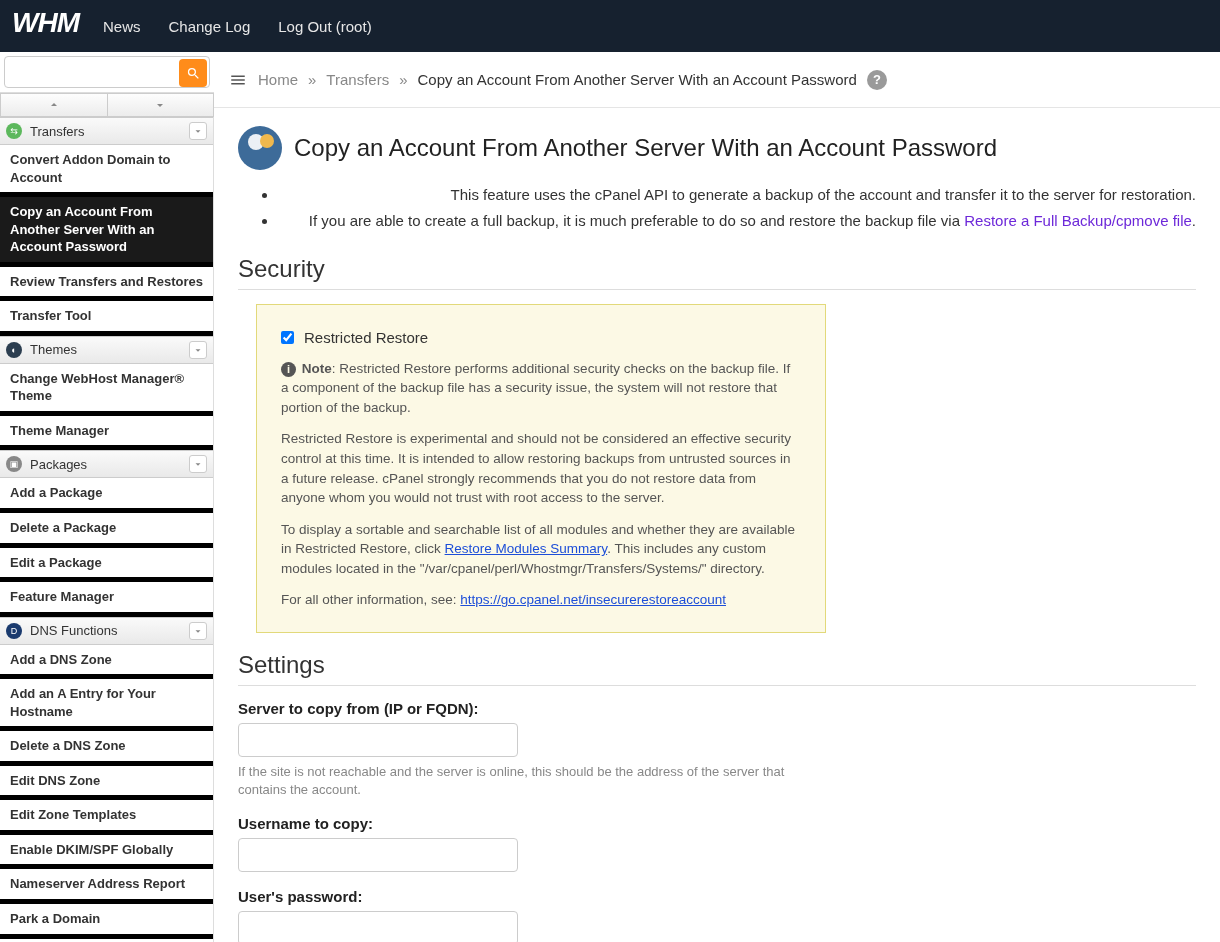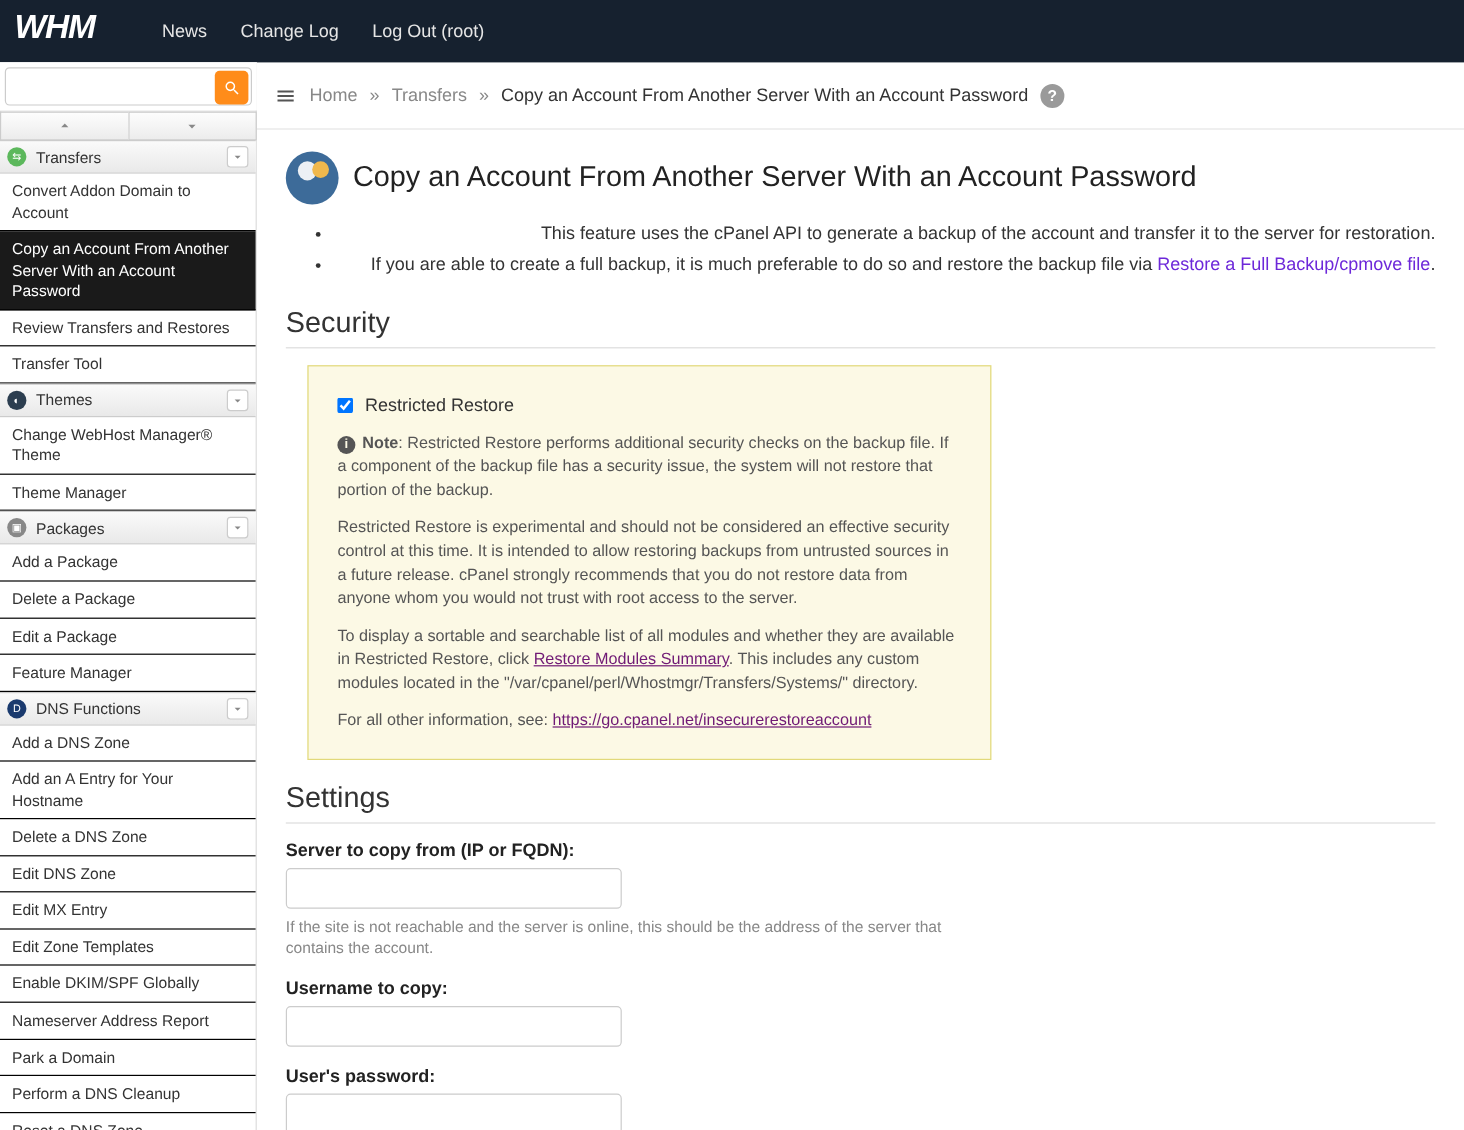--- a/index.html
+++ b/index.html
@@ -1,19 +1,19 @@
 <!DOCTYPE html>
 <html><head>
 <meta charset="utf-8">
 <style>
 * { box-sizing: border-box; margin: 0; padding: 0; }
 body { font-family: "Helvetica Neue", Helvetica, Arial, sans-serif; font-size: 14px; color: #333; background: #fff; width: 1220px; height: 942px; overflow: hidden; }
 
 
-.top-header { background: #16212f; height: 52px; display: flex; align-items: center; padding: 0 12px; gap: 32px; }
+.top-header { background: #16212f; height: 52px; display: flex; align-items: center; padding: 0 12px; }
 .logo { color: #fff; font-weight: 900; font-style: italic; font-size: 28px; letter-spacing: -1px; margin-right: 24px; padding-bottom:6px;}
 .top-nav { display: flex; gap: 28px; }
 .top-nav a { color: #e6e6e6; text-decoration: none; font-size: 15px; }
 .search-box { position: relative; width: 214px; padding: 4px; background:#fff; }
 .search-box input { width: 100%; height: 32px; border: 1px solid #ccc; border-radius: 4px; padding: 4px 34px 4px 6px; font-size:13px; }
 .search-btn { position: absolute; right: 7px; top: 7px; width: 28px; height: 28px; background: #ff8c1a; border: none; border-radius: 4px; display:flex;align-items:center;justify-content:center; cursor:pointer;}
 .search-btn svg { width: 15px; height: 15px; fill: #fff; }
 
 .collapse-btns { display:flex; width:214px; border-top:1px solid #ddd;}
 .collapse-btn { flex:1; height:24px; background: linear-gradient(#fdfdfd,#ececec); border:1px solid #ccc; display:flex; align-items:center; justify-content:center; cursor:pointer; }
@@ -27,21 +27,21 @@
 .sidebar-scroll::-webkit-scrollbar{width:10px;}
 .sidebar-scroll::-webkit-scrollbar-thumb{background:#c0c0c0;border-radius:2px;}
 .sidebar-scroll::-webkit-scrollbar-track{background:#efefef;}
 
 .cat-header { display:flex; align-items:center; background: linear-gradient(#fafafa,#e9e9e9); border-top:1px solid #ccc; border-bottom:1px solid #ccc; height:28px; padding:0 6px; cursor:pointer; font-size:13px; color:#333; gap:8px; }
 .cat-header .cat-icon { width:16px; height:16px; border-radius:50%; display:flex;align-items:center;justify-content:center; font-size:9px; color:#fff; flex-shrink:0;}
 .cat-header .chev-wrap{ margin-left:auto; width:18px; height:18px; border:1px solid #ccc; border-radius:3px; display:flex;align-items:center;justify-content:center; background:#fff;}
 .cat-header .chev-wrap svg{width:10px;height:10px;fill:#888;}
 .cat-label{white-space:nowrap; overflow:hidden; text-overflow:ellipsis;}
 
-.sb-item { display:block; padding: 6px 10px; font-size: 13px; color:#333; cursor:pointer; line-height:1.35; border-bottom:1px solid #000000;}
+.sb-item { display:block; padding: 6px 10px; font-size: 13px; color:#333; cursor:pointer; line-height:1.35; border-bottom:5px solid #000000;font-weight:bold;}
 .sb-item.active { background:#1a1a1a; color:#fff; }
 
 .main-col { flex:1; display:flex; flex-direction:column; overflow:hidden;}
 .breadcrumb-bar { height:56px; display:flex; align-items:center; gap:10px; padding: 0 14px; border-bottom:1px solid #e5e5e5; color:#555; font-size:15px;}
 .hamburger{width:20px;height:18px;cursor:pointer;}
 .hamburger svg{width:100%;height:100%;fill:#555;}
 .breadcrumb-bar a{color:#888; text-decoration:none;}
 .breadcrumb-bar .sep{color:#888;}
 .breadcrumb-bar .current{color:#333;}
 .help-ic{width:20px;height:20px;border-radius:50%;background:#9a9a9a;color:#fff;display:flex;align-items:center;justify-content:center;font-size:13px;font-weight:bold;cursor:pointer;}
@@ -56,21 +56,21 @@
 .intro li{margin:5px 0;font-size:15px;line-height:1.4;}
 a.inline-link{color:#6d28d9;text-decoration:none;}
 
 h2.section{font-size:24px;font-weight:400;color:#333;border-bottom:1px solid #ddd;padding-bottom:6px;margin:18px 0 14px 0;}
 
 .notice-box{border:1px solid #e2d97a;background:#fcf9e5;padding:22px 24px;margin:10px 18px 10px 18px;max-width:570px;font-size:13.5px;color:#555;line-height:1.45;}
 .notice-box p{margin-top:12px;}
 .notice-box p:first-of-type{margin-top:10px;}
 .chk-row{display:flex;align-items:center;gap:10px;font-size:15px;color:#333;}
 .note-ic{display:inline-flex;width:15px;height:15px;border-radius:50%;background:#555;color:#fcf9e5;align-items:center;justify-content:center;font-size:11px;font-weight:bold;margin-right:2px;}
-.notice-box a{color:#701a75;}
+.notice-box a{color:#1d4ed8;}
 
 .form-group{margin-bottom:16px;}
 .form-group label{font-weight:bold;font-size:15px;display:block;margin-bottom:6px;color:#222;}
 .form-group input[type=text],.form-group input[type=password]{width:280px;height:34px;border:1px solid #ccc;border-radius:4px;padding:4px 8px;font-size:14px;}
 .help-text{font-size:13px;color:#888;margin-top:6px;max-width:570px;line-height:1.4;}
 .chk-inline{display:flex;align-items:center;gap:10px;font-size:15px;margin:10px 0 16px 0;}
 </style>
 </head>
 <body>
 
@@ -155,21 +155,20 @@
         <span class="chev-wrap">
             <svg viewBox="0 0 24 24">
               <path d="M12 16l6-6H6z"></path>
             </svg>
           </span>
       </div>
       <div class="sb-item">Add a DNS Zone</div>
       <div class="sb-item">Add an A Entry for Your Hostname</div>
       <div class="sb-item">Delete a DNS Zone</div>
       <div class="sb-item">Edit DNS Zone</div>
-      <div class="sb-item">Edit MX Entry</div>
       <div class="sb-item">Edit Zone Templates</div>
       <div class="sb-item">Enable DKIM/SPF Globally</div>
       <div class="sb-item">Nameserver Address Report</div>
       <div class="sb-item">Park a Domain</div>
       <div class="sb-item">Perform a DNS Cleanup</div>
       <div class="sb-item">Reset a DNS Zone</div>
 
     </div>
   </div>
 

